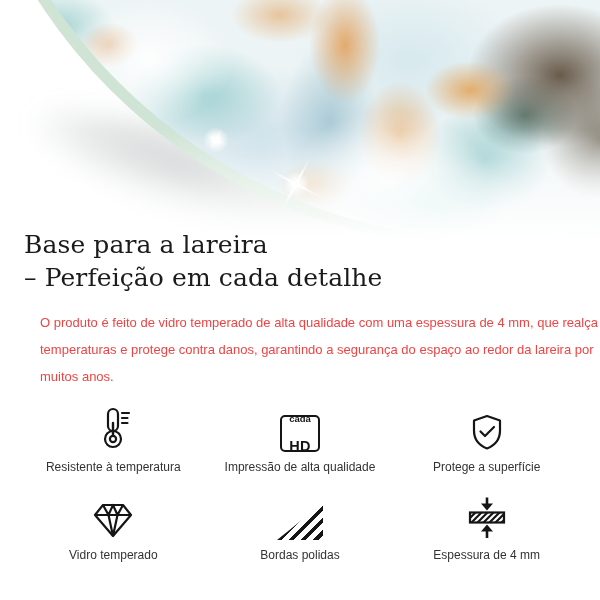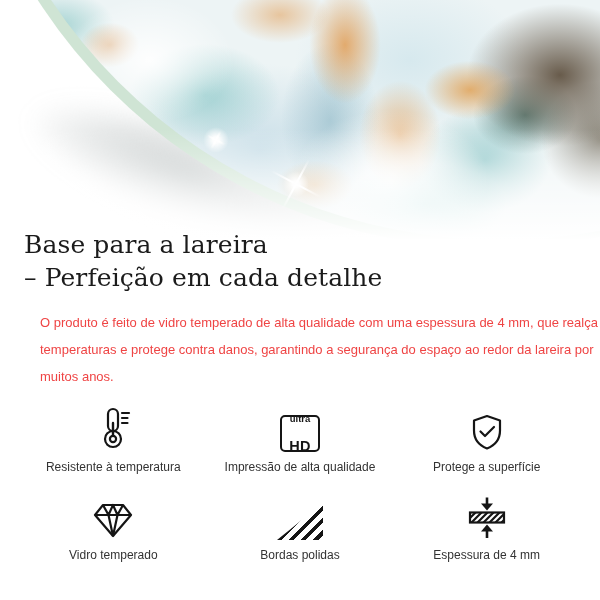--- a/index.html
+++ b/index.html
@@ -153,21 +153,21 @@
         <line x1="30" y1="12" x2="35.5" y2="12"></line>
         <line x1="30" y1="17" x2="35.5" y2="17"></line>
       </svg>
     </div>
     <div class="feature-label">Resistente à temperatura</div>
   </div>
 
   <div class="feature">
     <div class="icon-box">
       <div class="uhd-badge">
-        <span class="uhd-top">ultra</span>
+        <span class="uhd-top">cada</span>
         <span class="uhd-bottom">HD</span>
       </div>
     </div>
     <div class="feature-label">Impressão de alta qualidade</div>
   </div>
 
   <div class="feature">
     <div class="icon-box">
       <svg class="ic" width="40" height="40" viewBox="0 0 40 40" stroke-linejoin="round" stroke-linecap="round">
         <path d="M20 4 L33 8.5 V18.5 C33 27.5 27.5 33.5 20 36.5 C12.5 33.5 7 27.5 7 18.5 V8.5 Z"></path>

